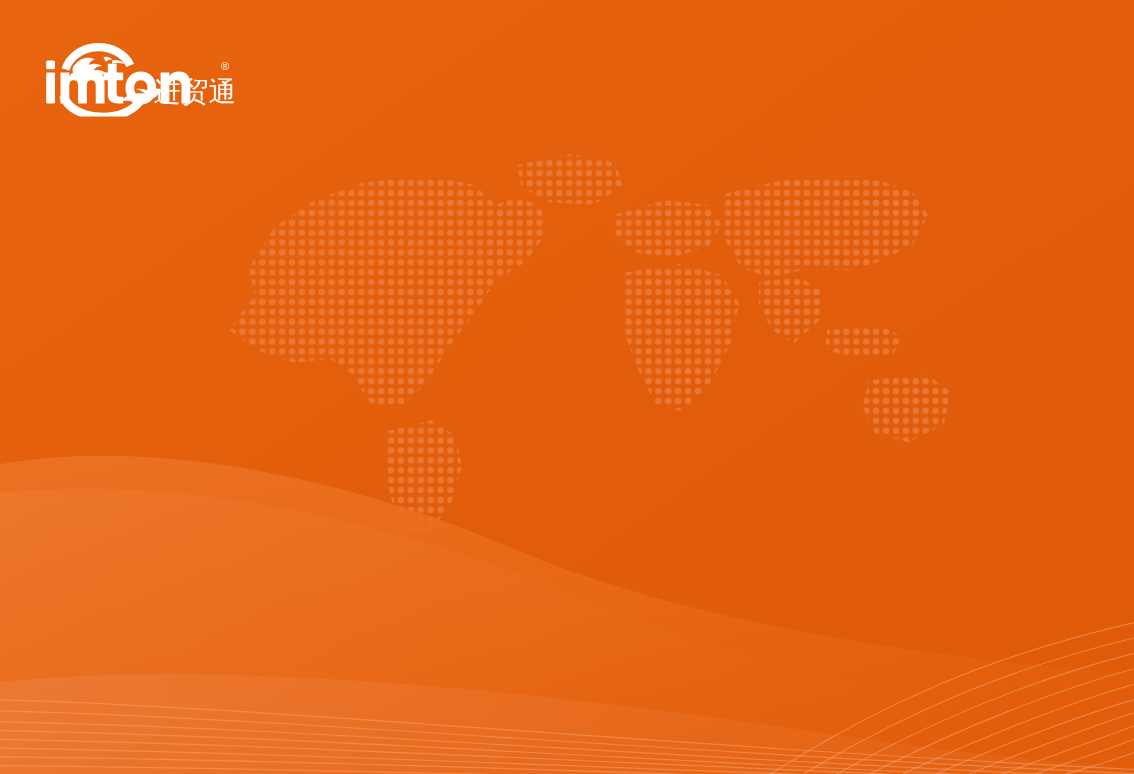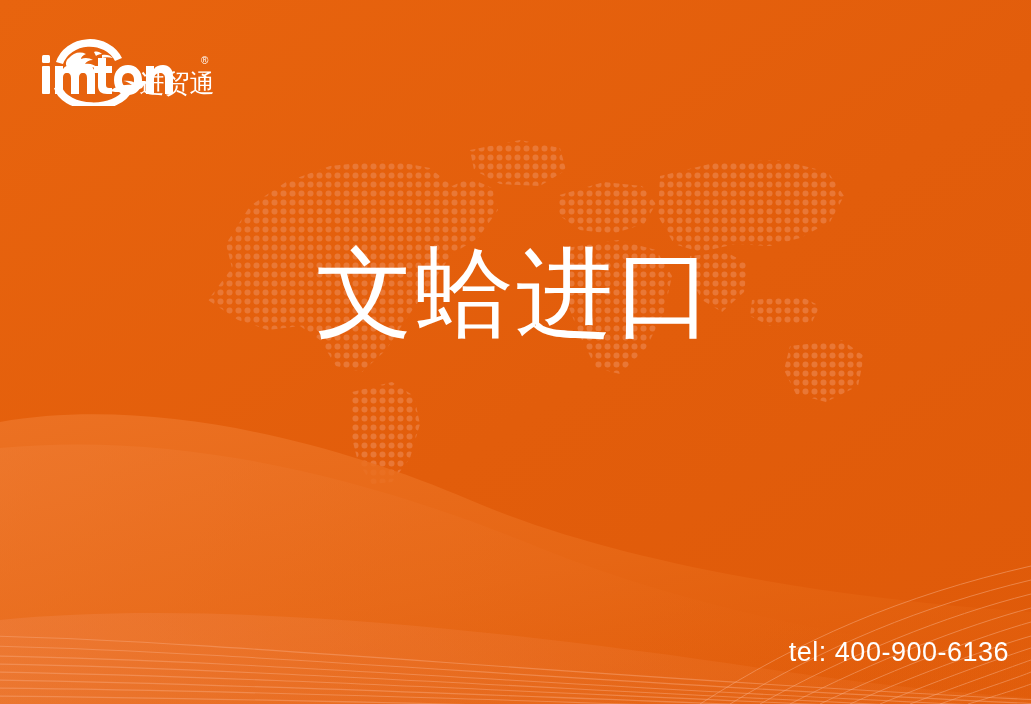--- a/index.html
+++ b/index.html
@@ -200,18 +200,16 @@
                  c-3 0 -6 2 -6 6 v15 h-8 Z"></path>
       </g>
 
       <text x="141" y="64" font-family="'DejaVu Sans','Liberation Sans',sans-serif" font-size="25" fill="#ffffff" text-anchor="middle">进贸通</text>
 
       <text x="165" y="36" font-family="'Liberation Sans',sans-serif" font-size="10" fill="#ffffff">®</text>
     </svg>
   </div>
 
   <div id="headline">
-    <span class="headline-line">文蛤进口</span>
   </div>
 
-  <div id="phone">tel: 400-900-6136</div>
 
 </div>
 
 </body></html>

